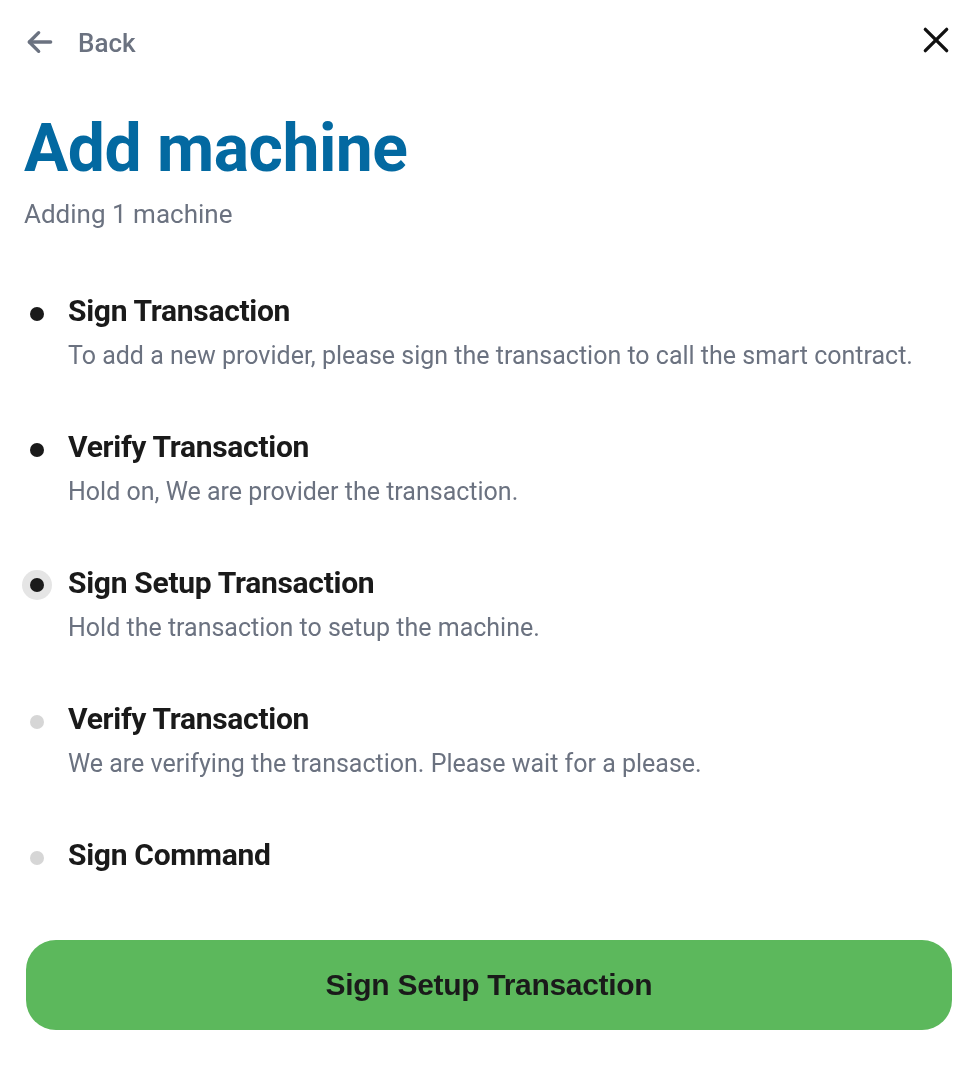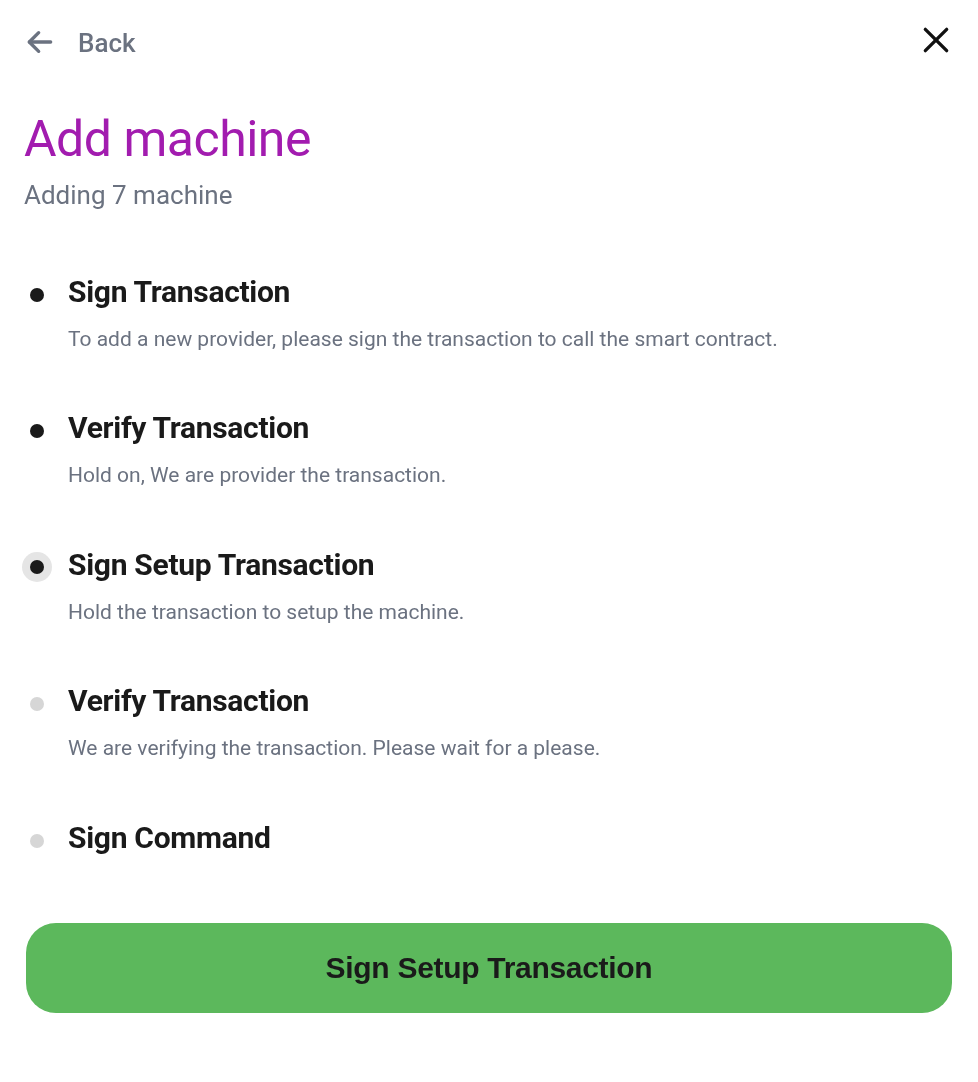--- a/index.html
+++ b/index.html
@@ -45,23 +45,23 @@
       display: flex;
       align-items: center;
       justify-content: center;
       cursor: pointer;
       color: #111111;
     }
     .title-section {
       margin-top: 50px;
     }
     .page-title {
-      font-size: 50px;
-      font-weight: 400;
-      color: #a21caf;
+      font-size: 66px;
+      font-weight: 700;
+      color: #0369a1;
       letter-spacing: -0.5px;
     }
     .page-subtitle {
       font-size: 26px;
       color: #6b7280;
       margin-top: 12px;
       font-weight: 400;
     }
     .steps-container {
       margin-top: 64px;
@@ -116,23 +116,23 @@
     .step-content {
       flex: 1;
     }
     .step-title {
       font-size: 30px;
       font-weight: 700;
       color: #1a1a1a;
       letter-spacing: -0.3px;
     }
     .step-description {
-      font-size: 21px;
-      color: #6b7280;
-      margin-top: 16px;
+      font-size: 25px;
+      color: #6b7280;
+      margin-top: 10px;
       line-height: 1.4;
     }
     .action-button {
       width: calc(100% - 4px);
       margin-left: 2px;
       margin-top: 12px;
       padding: 28px 0;
       background: #5cb85c;
       border: none;
       border-radius: 30px;
@@ -163,21 +163,21 @@
       <svg width="32" height="32" viewBox="0 0 24 24" fill="none" stroke="#111111" stroke-width="2.5" stroke-linecap="round">
         <line x1="4" y1="4" x2="20" y2="20"></line>
         <line x1="20" y1="4" x2="4" y2="20"></line>
       </svg>
     </span>
   </div>
 </div>
 
 <div class="title-section">
   <h1 class="page-title">Add machine</h1>
-  <p class="page-subtitle">Adding 7 machine</p>
+  <p class="page-subtitle">Adding 1 machine</p>
 </div>
 
 <div class="steps-container">
   <div class="step-item">
     <div class="step-bullet completed"></div>
     <div class="step-content">
       <div class="step-title">Sign Transaction</div>
       <div class="step-description">To add a new provider, please sign the transaction to call the smart contract.</div>
     </div>
   </div>

